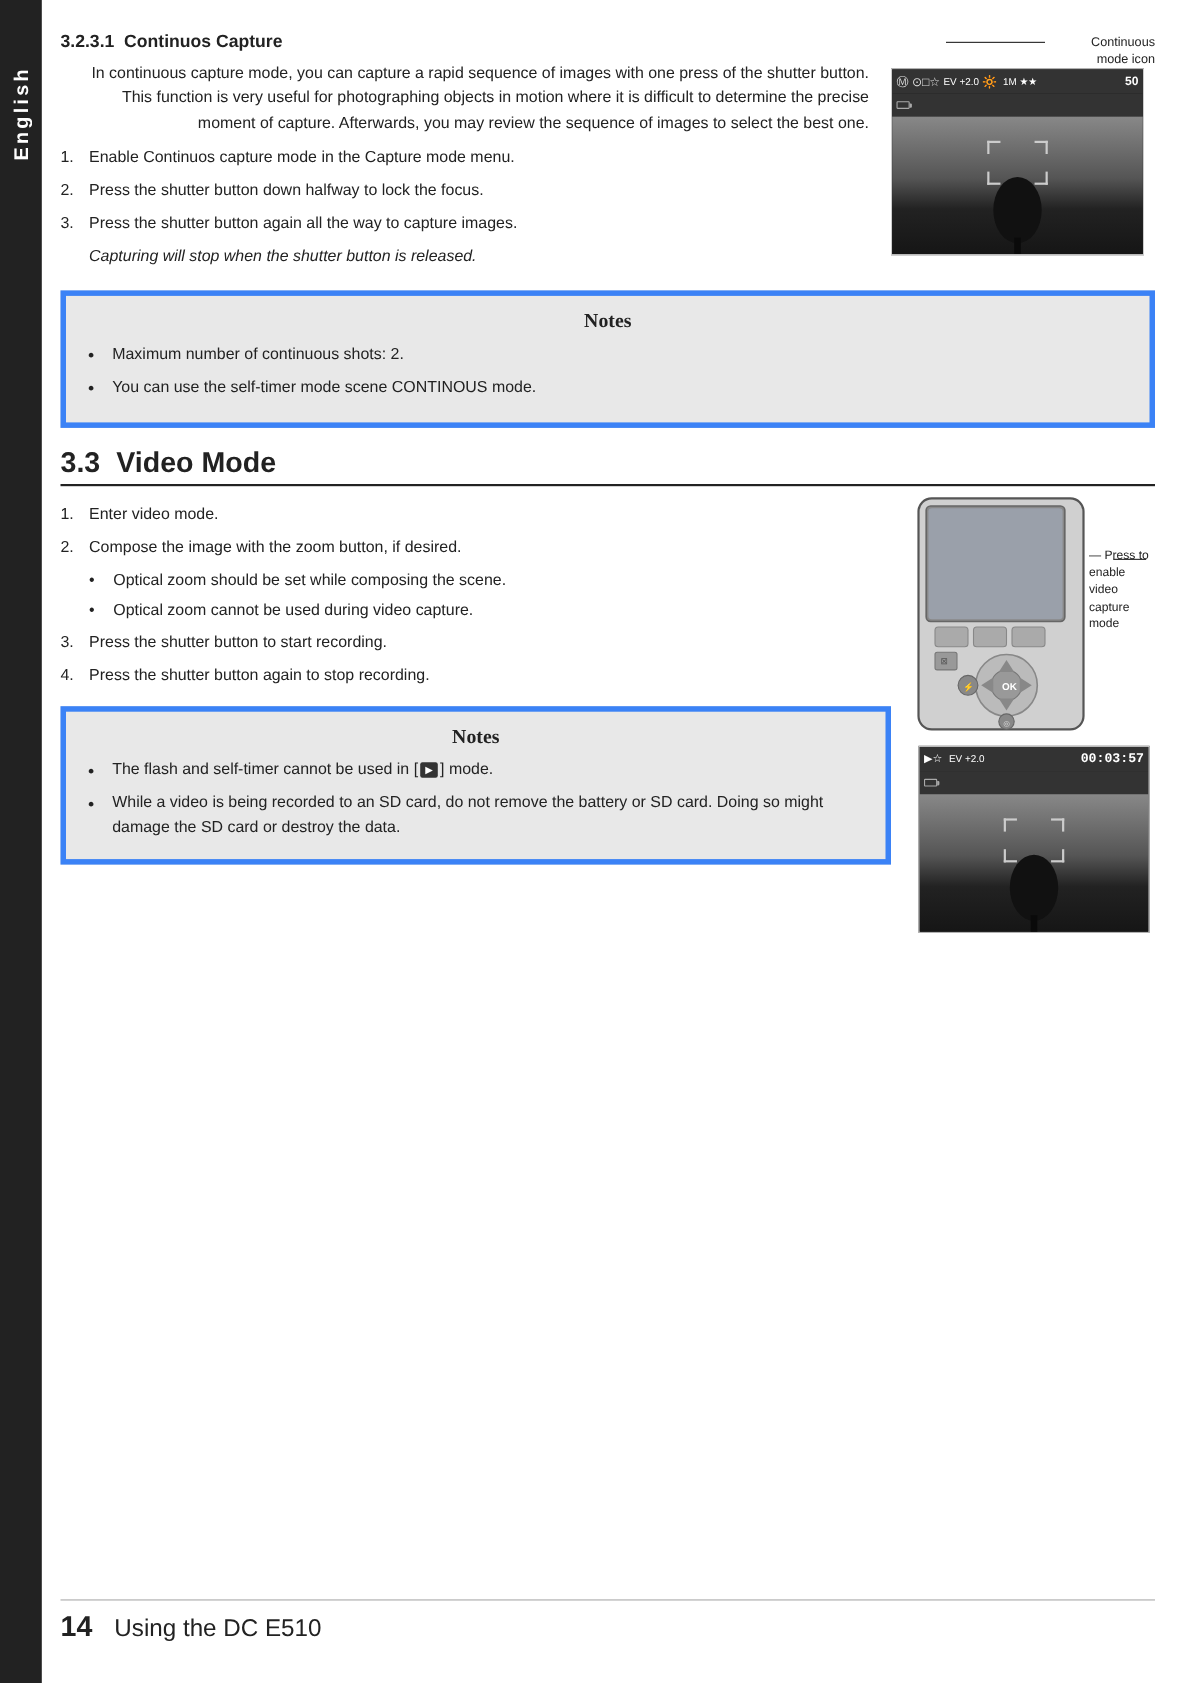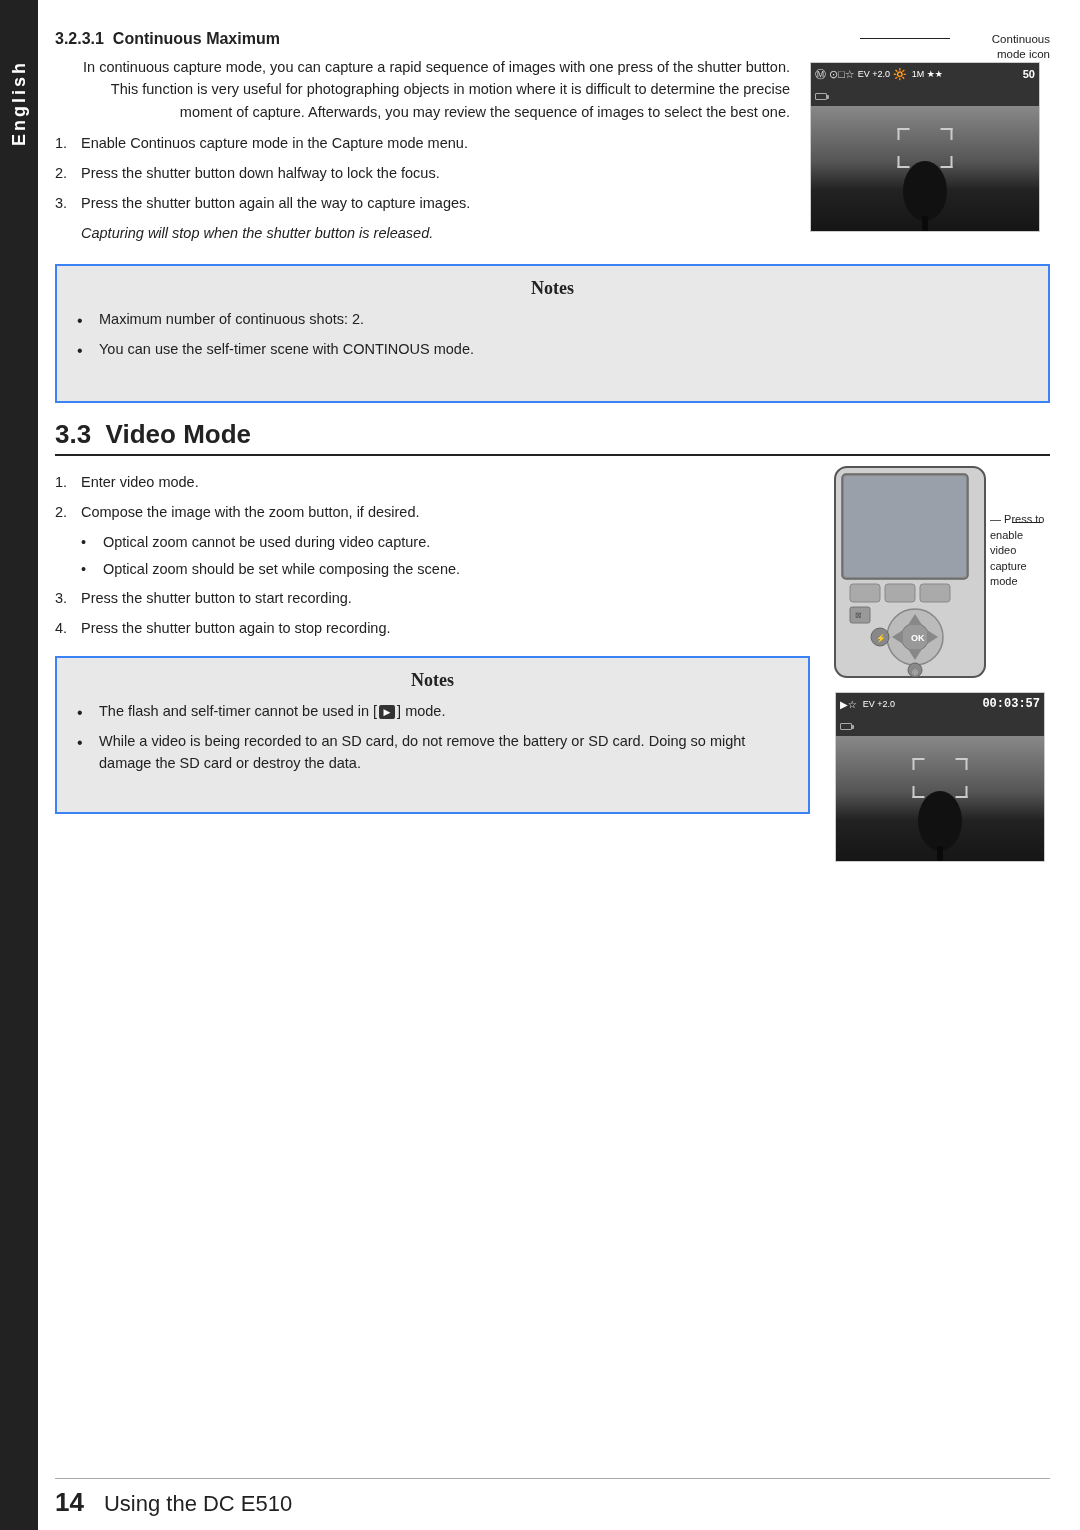--- a/index.html
+++ b/index.html
@@ -161,22 +161,22 @@
       border-style: solid;
     }
     .bracket-tl { top: 0; left: 0; border-width: 2px 0 0 2px; }
     .bracket-tr { top: 0; right: 0; border-width: 2px 2px 0 0; }
     .bracket-bl { bottom: 0; left: 0; border-width: 0 0 2px 2px; }
     .bracket-br { bottom: 0; right: 0; border-width: 0 2px 2px 0; }
 
     
     .notes-box {
       background: #e8e8e8;
-      border: 2px solid #3b82f6;
-      padding: 12px 20px 32px 20px;
+      border: 5px solid #3b82f6;
+      padding: 12px 20px 12px 20px;
       margin: 16px 0;
     }
     .notes-title {
       text-align: center;
       font-size: 18px;
       font-weight: bold;
       font-family: Georgia, serif;
       margin-bottom: 10px;
     }
     .notes-list {
@@ -269,21 +269,21 @@
       background: linear-gradient(to bottom, #888 0%, #555 40%, #222 60%, #111 100%);
       position: relative;
       display: flex;
       align-items: center;
       justify-content: center;
     }
 
     
     .page-footer {
       position: absolute;
-      bottom: 12px;
+      bottom: 36px;
       left: 55px;
       right: 30px;
       display: flex;
       align-items: baseline;
       gap: 20px;
       border-top: 1px solid #aaa;
       padding-top: 8px;
     }
     .page-number {
       font-size: 26px;
@@ -332,21 +332,21 @@
 
 <div class="side-tab">
   <span class="side-tab-text">English</span>
 </div>
 
 <div class="main-content">
 
   <div class="top-section">
     <div class="top-left">
       <div class="section-heading">
-        <span>3.2.3.1</span>&nbsp;&nbsp;<span>Continuous Maximum</span>
+        <span>3.2.3.1</span>&nbsp;&nbsp;<span>Continuos Capture</span>
       </div>
       <p class="body-text">In continuous capture mode, you can capture a rapid sequence of images with one press of the shutter button. This function is very useful for photographing objects in motion where it is difficult to determine the precise moment of capture. Afterwards, you may review the sequence of images to select the best one.</p>
       <ol class="step-list">
         <li>
           <span class="num">1.</span>
           <span class="step-text">Enable Continuos capture mode in the Capture mode menu.</span>
         </li>
         <li>
           <span class="num">2.</span>
           <span class="step-text">Press the shutter button down halfway to lock the focus.</span>
@@ -399,21 +399,21 @@
     </div>
   </div>
 
   <div class="notes-box">
     <div class="notes-title">Notes</div>
     <ul class="notes-list">
       <li>
           <span>Maximum number of continuous shots: 2.</span>
         </li>
       <li>
-          <span>You can use the self-timer scene with CONTINOUS mode.</span>
+          <span>You can use the self-timer mode scene CONTINOUS mode.</span>
         </li>
     </ul>
   </div>
 
   <div class="section-33-heading">
     <span>3.3</span>&nbsp;&nbsp;<span>Video Mode</span>
   </div>
 
   <div class="video-section">
     <div class="video-left">
@@ -422,24 +422,24 @@
           <span class="num">1.</span>
           <span class="step-text">Enter video mode.</span>
         </li>
         <li>
           <span class="num">2.</span>
           <span class="step-text">Compose the image with the zoom button, if desired.</span>
         </li>
       </ol>
 
       <div class="bullet-item">
+        <span>Optical zoom should be set while composing the scene.</span>
+      </div>
+      <div class="bullet-item">
         <span>Optical zoom cannot be used during video capture.</span>
-      </div>
-      <div class="bullet-item">
-        <span>Optical zoom should be set while composing the scene.</span>
       </div>
       <ol class="step-list" style="counter-reset: step-counter 2;">
         <li>
           <span class="num">3.</span>
           <span class="step-text">Press the shutter button to start recording.</span>
         </li>
         <li>
           <span class="num">4.</span>
           <span class="step-text">Press the shutter button again to stop recording.</span>
         </li>

